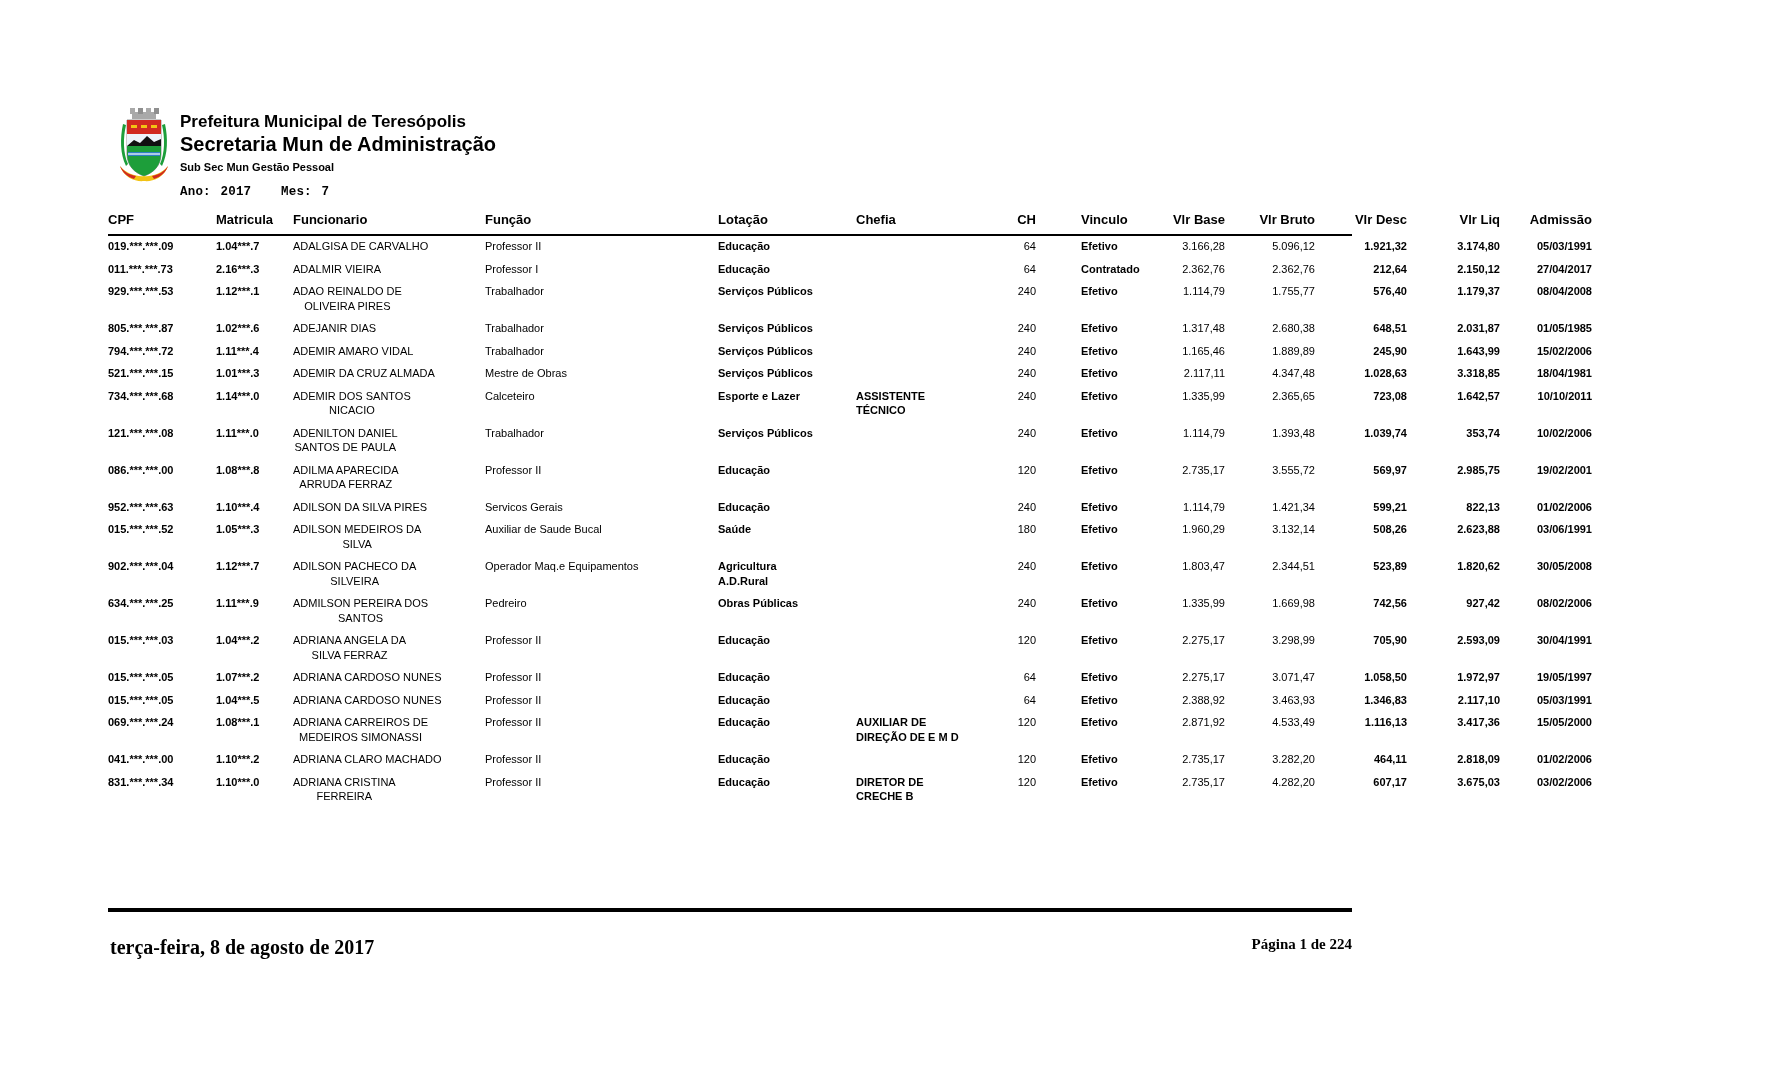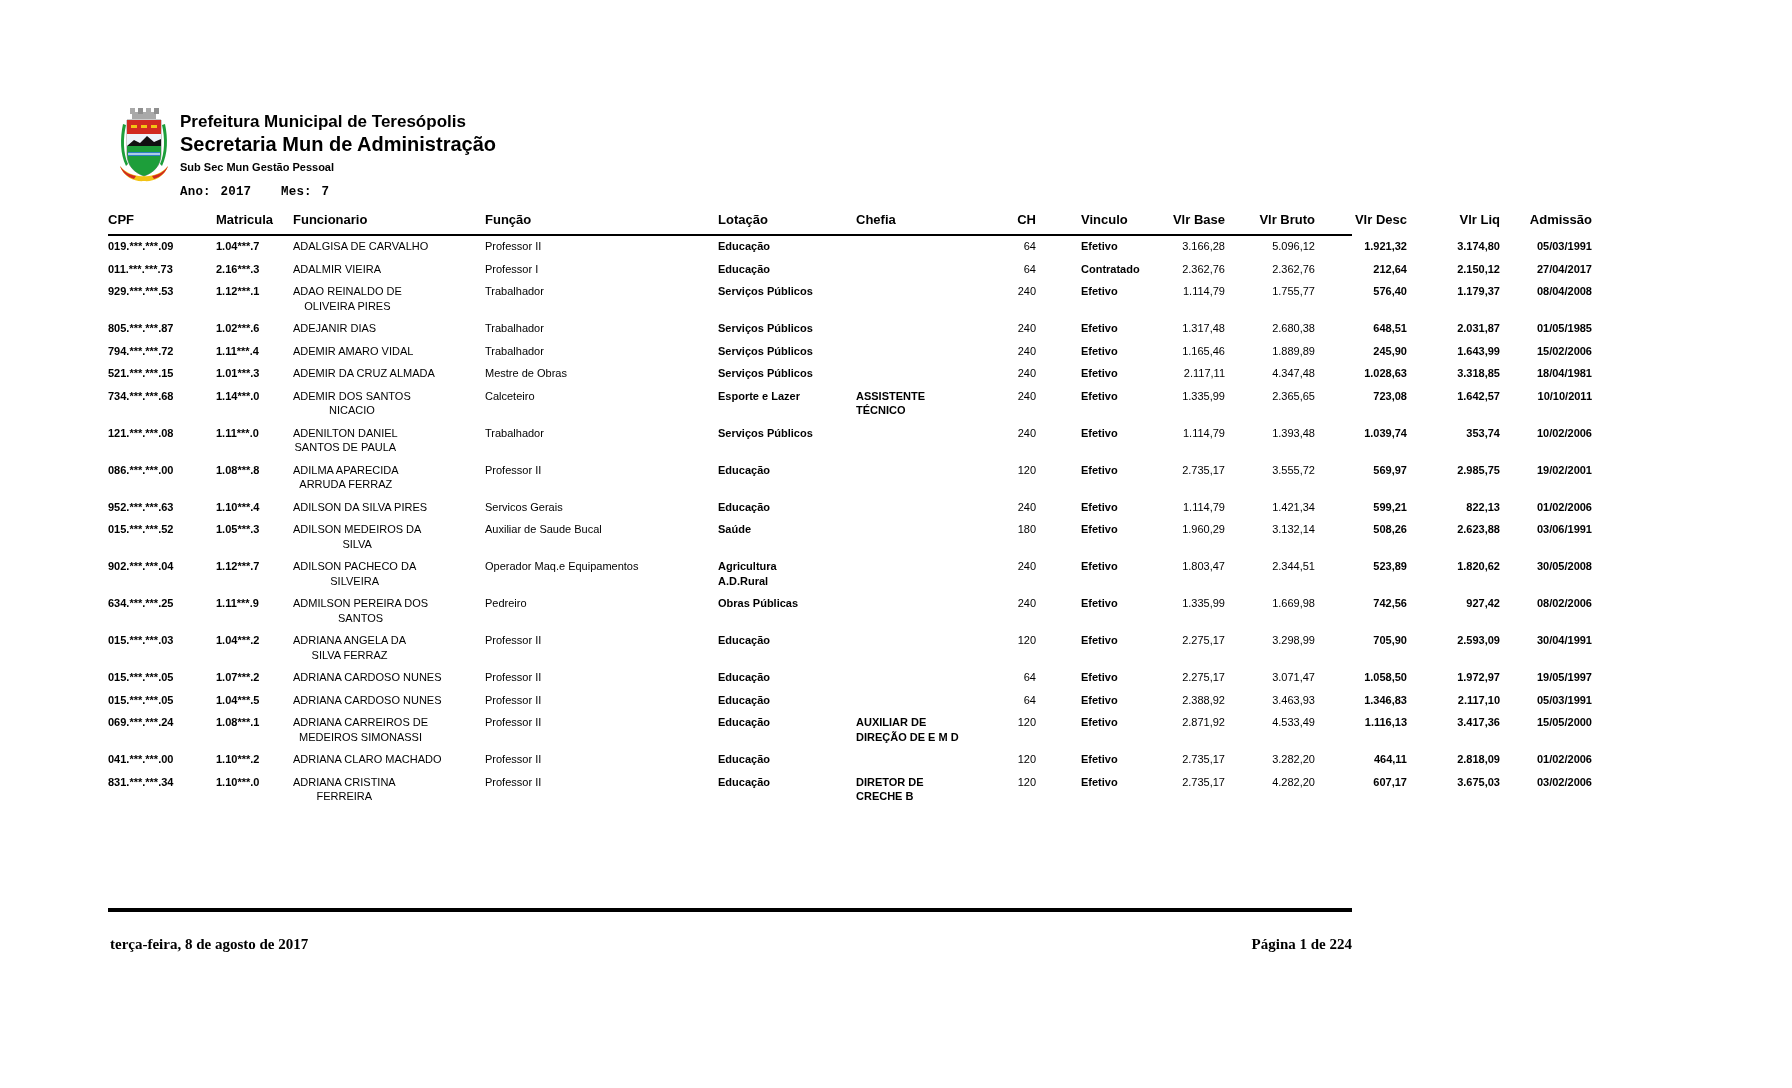--- a/index.html
+++ b/index.html
@@ -27,21 +27,21 @@
   .row { margin-bottom:8px; font-size:11px; line-height:14.5px; align-items:start; }
   .c { white-space:pre-line; }
   .c.right { text-align:right; }
   .c.bold  { font-weight:bold; }
   .c-vinculo { padding-left:25px; }
   .c-nome span { display:inline-block; text-align:center; white-space:pre-line; }
 
   
   .footer-rule { position:absolute; left:108px; top:908px; width:1244px; height:4px; background:#000; }
   .footer-date { position:absolute; left:110px; top:936px; font-family:"Liberation Serif", serif;
-                 font-weight:bold; font-size:15px; }
+                 font-weight:bold; font-size:20px; }
   .footer-page { position:absolute; left:1108px; top:936px; width:244px; text-align:right;
                  font-family:"Liberation Serif", serif; font-weight:bold; font-size:15px; }
 </style>
 </head>
 <body>
 
 <div class="page">
 
   <svg class="crest" viewBox="0 0 60 78">
 

